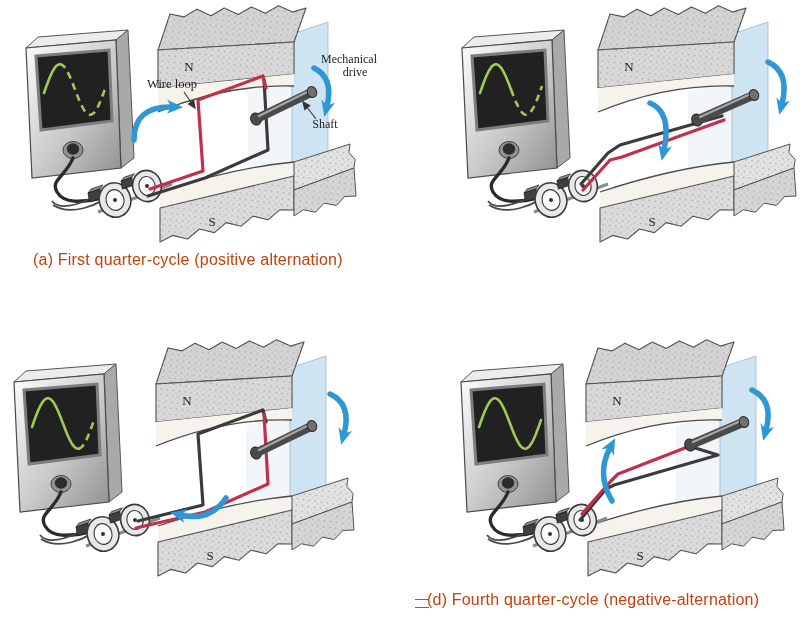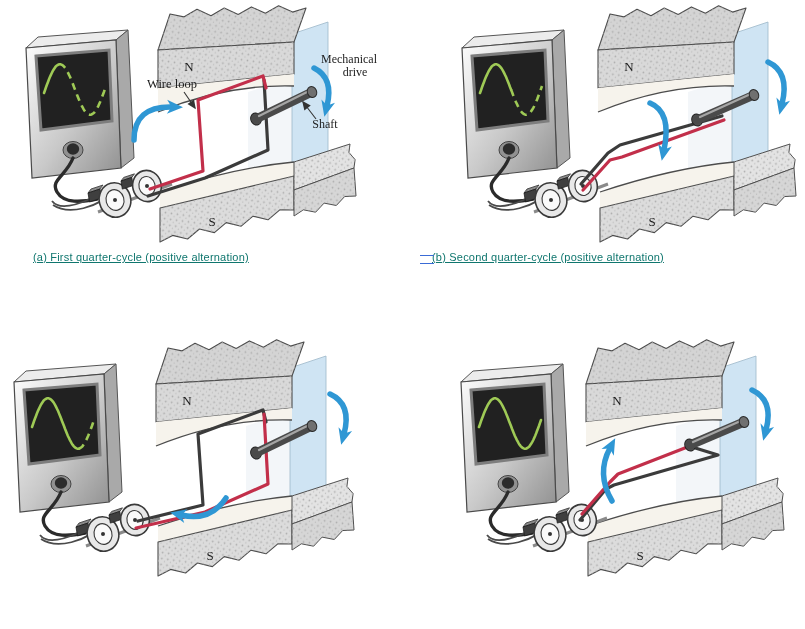--- a/index.html
+++ b/index.html
@@ -1,19 +1,19 @@
 <!DOCTYPE html>
 <html><head>
 <meta charset="utf-8">
 <style>
   html,body{margin:0;padding:0;background:#fff;}
   #stage{position:relative;width:805px;height:629px;background:#ffffff;overflow:hidden;
          font-family:"Liberation Sans",sans-serif;}
   .fig{position:absolute;}
-  .cap{position:absolute;font-size:11px;color:#0f766e;white-space:nowrap;letter-spacing:0.2px;text-decoration:underline;}
+  .cap{position:absolute;font-size:16px;color:#c2410c;white-space:nowrap;letter-spacing:0.2px;}
   .cmark{display:inline-block;width:14px;height:7px;border-top:1.6px solid #3a6bd6;
          border-bottom:1.6px solid #3a6bd6;transform:translateY(3px);margin-right:-2px;}
   svg text.ser{font-family:"Liberation Serif",serif;fill:#1c1c1c;}
 </style>
 </head>
 <body>
 
 <div id="stage">
   <svg id="svg-a" class="fig" style="left:0;top:0" width="400" height="248" viewBox="0 0 400 248">
   <defs>
@@ -311,14 +311,14 @@
     <path d="M290,111 L344,88" stroke="#4a4a4a" stroke-width="9" stroke-linecap="round"></path>
     <path d="M293,108 L345,85" stroke="#a5a5a5" stroke-width="2.2" stroke-linecap="round"></path>
     <ellipse cx="344" cy="88" rx="4.6" ry="5.6" transform="rotate(-25 344 88)" fill="#707070" stroke="#2b2b2b"></ellipse>
     <path d="M212,167 Q196,140 210,114" fill="none" stroke="#2f97d4" stroke-width="5.5" stroke-linecap="round" marker-end="url(#ab-d)"></path>
         <path d="M352,56 Q374,66 366,96" fill="none" stroke="#2f97d4" stroke-width="5.5" stroke-linecap="round" marker-end="url(#ab-d)"></path>
 
   </g>
     </svg>
 
   <div class="cap" style="left:33px;top:251px"><span>(a) First quarter-cycle (positive alternation)</span></div>
-  <div class="cap" style="left:420px;top:251px"><span class="cmark" id="mark-1"></span><span>(b) Second quarter-cycle (positive alternation)</span></div>
+  <div class="cap" style="left:415px;top:591px"><span class="cmark" id="mark-3"></span><span>(d) Fourth quarter-cycle (negative-alternation)</span></div>
 </div>
 
 </body></html>

